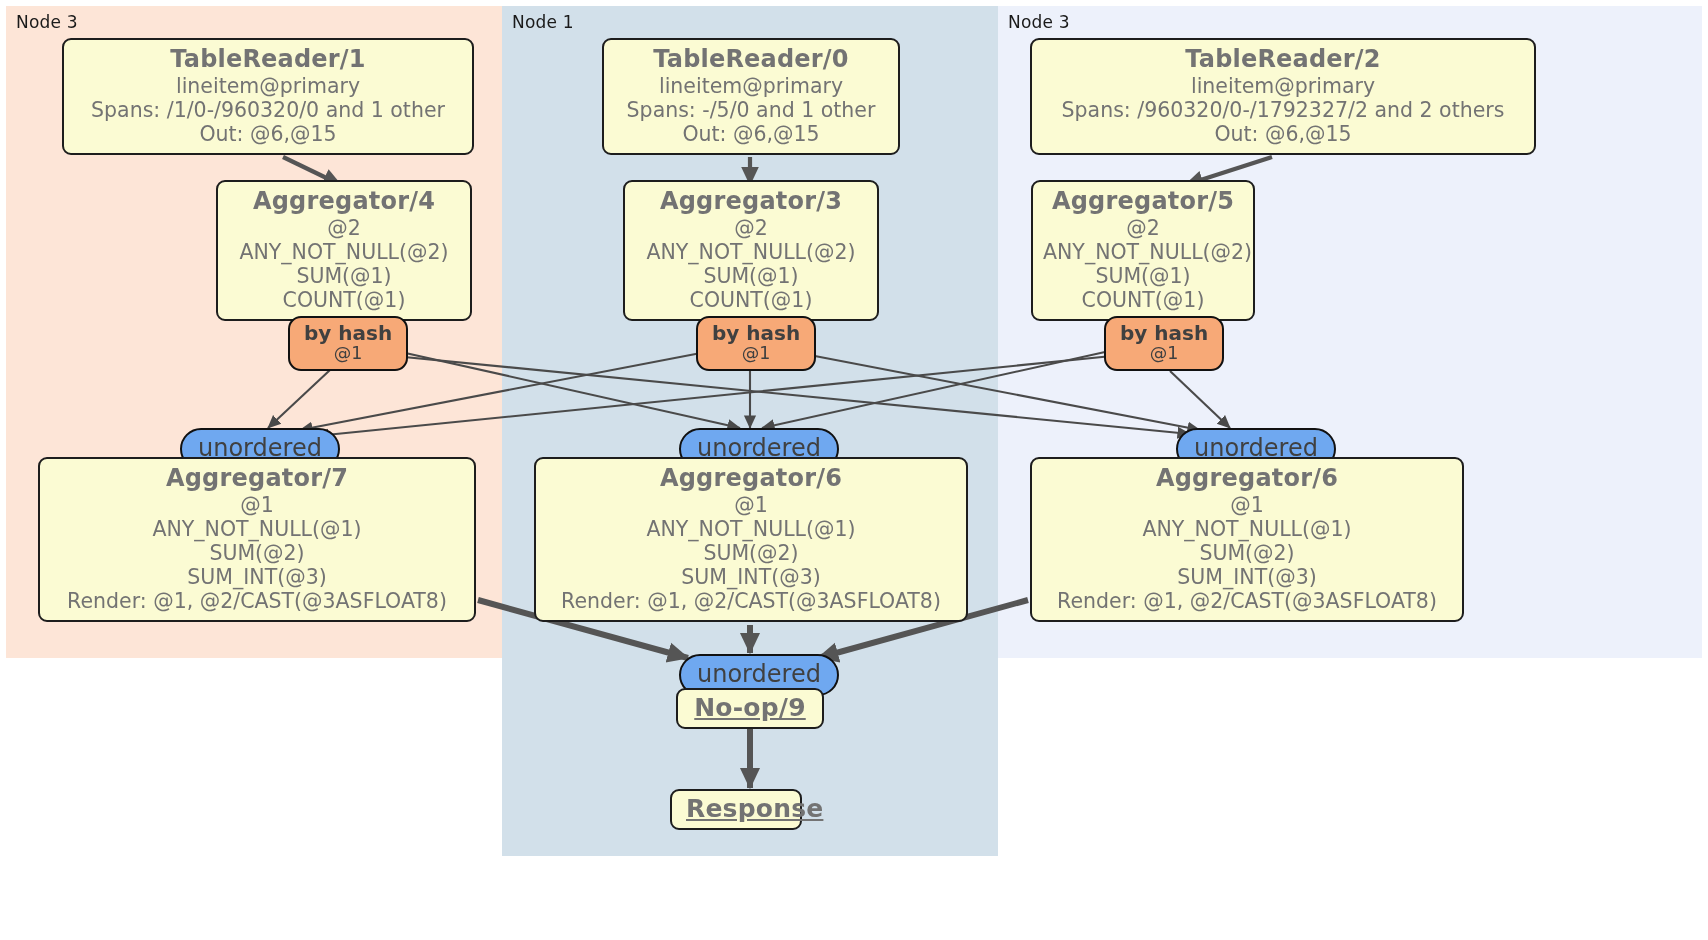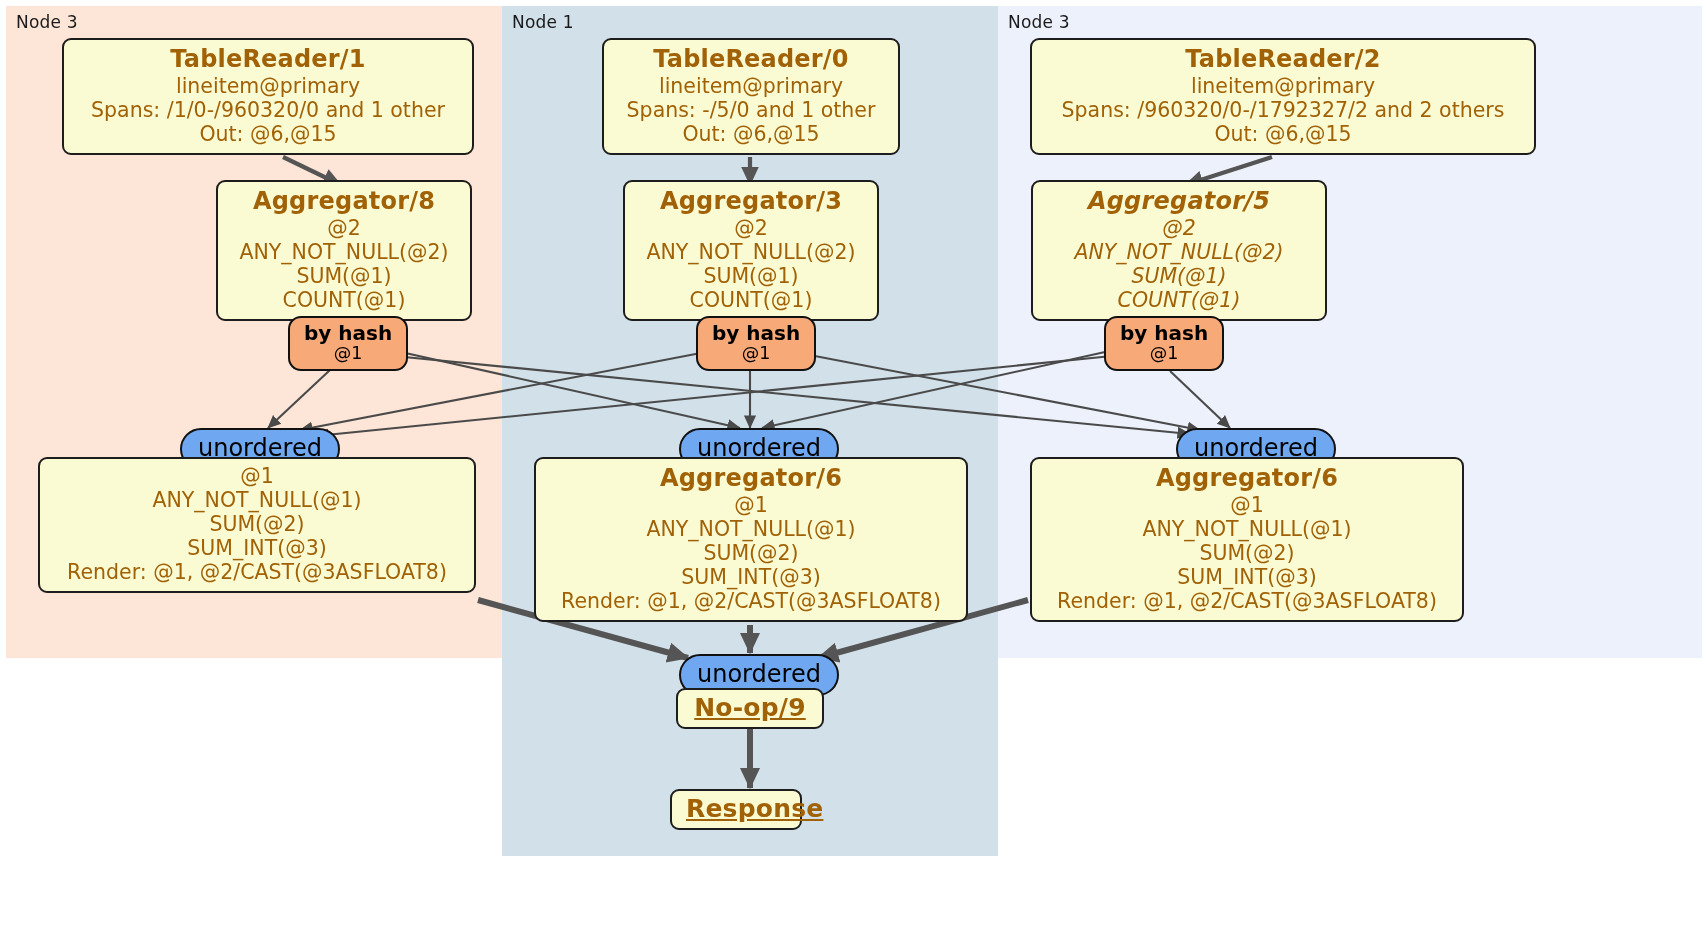--- a/index.html
+++ b/index.html
@@ -22,37 +22,37 @@
 
   
   .proc{
     position:absolute;box-sizing:border-box;
     background:#fbfbd3;
     border:2.5px solid #1d1d1d;
     border-radius:9px;
     text-align:center;
     padding:5px 10px 7px 10px;
     line-height:1.17;
-    color:#a16207;
+    color:#737373;
   }
   .proc .title{
     font-weight:bold;font-size:24px;letter-spacing:0.2px;
     display:block;margin-bottom:1px;
   }
   .proc .line{
     display:block;font-size:20.5px;font-weight:normal;white-space:nowrap;
   }
   .proc.small{padding:3px 14px 5px 14px;text-decoration:underline;}
   .proc.small .title{font-size:25px;margin-bottom:0;}
 
   
   .badge{
     position:absolute;box-sizing:border-box;
     border:2.5px solid #111;
-    text-align:center;color:#000000;
+    text-align:center;color:#404040;
     line-height:1.12;
     white-space:nowrap;
   }
   .badge.hash{
     background:#f7a977;
     border-radius:13px;
     padding:4px 14px 5px 14px;
   }
   .badge.hash .b1{display:block;font-weight:bold;font-size:20px;}
   .badge.hash .b2{display:block;font-size:17.5px;}
@@ -136,36 +136,36 @@
   </div>
 
   <div class="proc" style="left:1030px;top:38px;width:506px;">
     <span class="title">TableReader/2</span>
     <span class="line">lineitem@primary</span>
     <span class="line">Spans: /960320/0-/1792327/2 and 2 others</span>
     <span class="line">Out: @6,@15</span>
   </div>
 
   <div class="proc" style="left:216px;top:180px;width:256px;">
-    <span class="title">Aggregator/8</span>
+    <span class="title">Aggregator/4</span>
     <span class="line">@2</span>
     <span class="line">ANY_NOT_NULL(@2)</span>
     <span class="line">SUM(@1)</span>
     <span class="line">COUNT(@1)</span>
   </div>
 
   <div class="proc" style="left:623px;top:180px;width:256px;">
     <span class="title">Aggregator/3</span>
     <span class="line">@2</span>
     <span class="line">ANY_NOT_NULL(@2)</span>
     <span class="line">SUM(@1)</span>
     <span class="line">COUNT(@1)</span>
   </div>
 
-  <div class="proc" style="left:1031px;top:180px;width:296px;font-style:italic;">
+  <div class="proc" style="left:1031px;top:180px;width:224px;">
     <span class="title">Aggregator/5</span>
     <span class="line">@2</span>
     <span class="line">ANY_NOT_NULL(@2)</span>
     <span class="line">SUM(@1)</span>
     <span class="line">COUNT(@1)</span>
   </div>
 
   <div class="badge hash" style="left:288px;top:316px;">
     <span class="b1">by hash</span>
     <span class="b2">@1</span>
@@ -181,20 +181,21 @@
     <span class="b2">@1</span>
   </div>
 
   <div class="badge sync" style="left:180px;top:428px;">unordered</div>
 
   <div class="badge sync" style="left:679px;top:428px;">unordered</div>
 
   <div class="badge sync" style="left:1176px;top:428px;">unordered</div>
 
   <div class="proc" style="left:38px;top:457px;width:438px;">
+    <span class="title">Aggregator/7</span>
     <span class="line">@1</span>
     <span class="line">ANY_NOT_NULL(@1)</span>
     <span class="line">SUM(@2)</span>
     <span class="line">SUM_INT(@3)</span>
     <span class="line">Render: @1, @2/CAST(@3ASFLOAT8)</span>
   </div>
 
   <div class="proc" style="left:534px;top:457px;width:434px;">
     <span class="title">Aggregator/6</span>
     <span class="line">@1</span>

